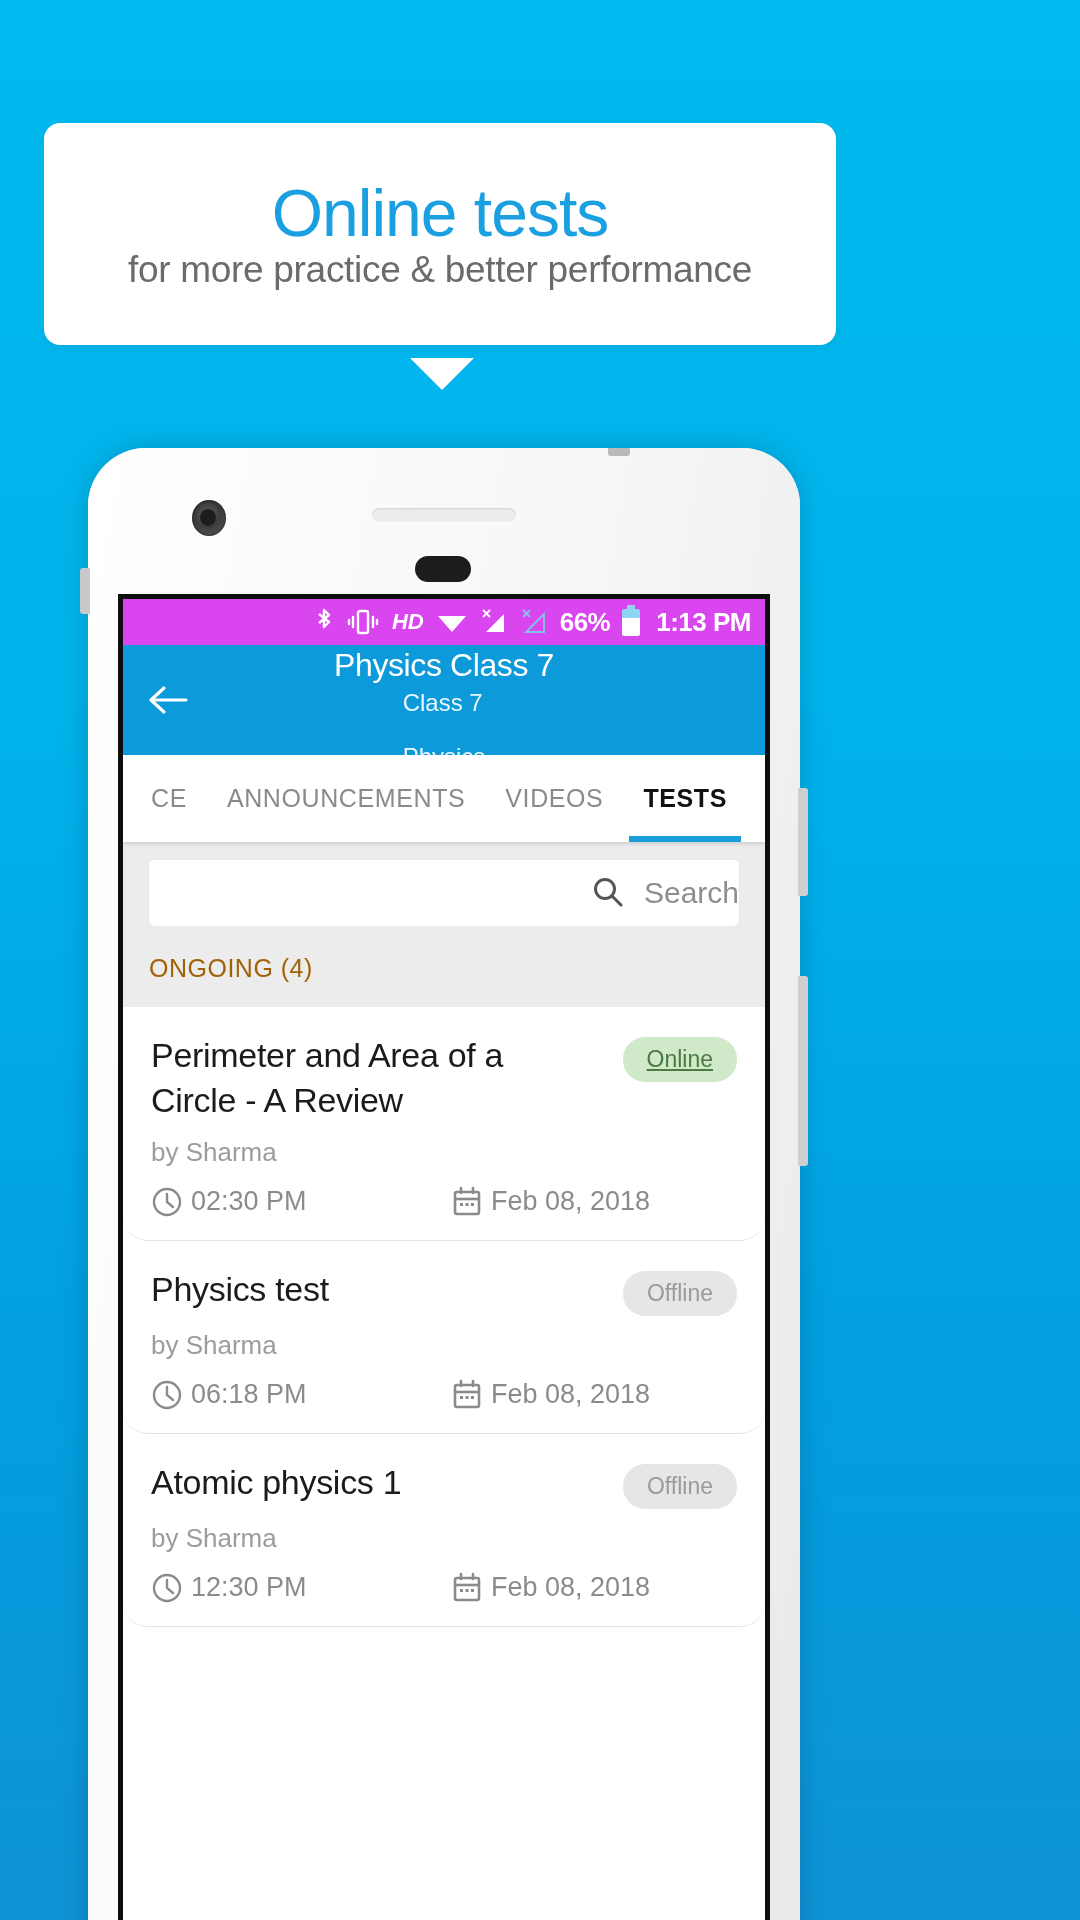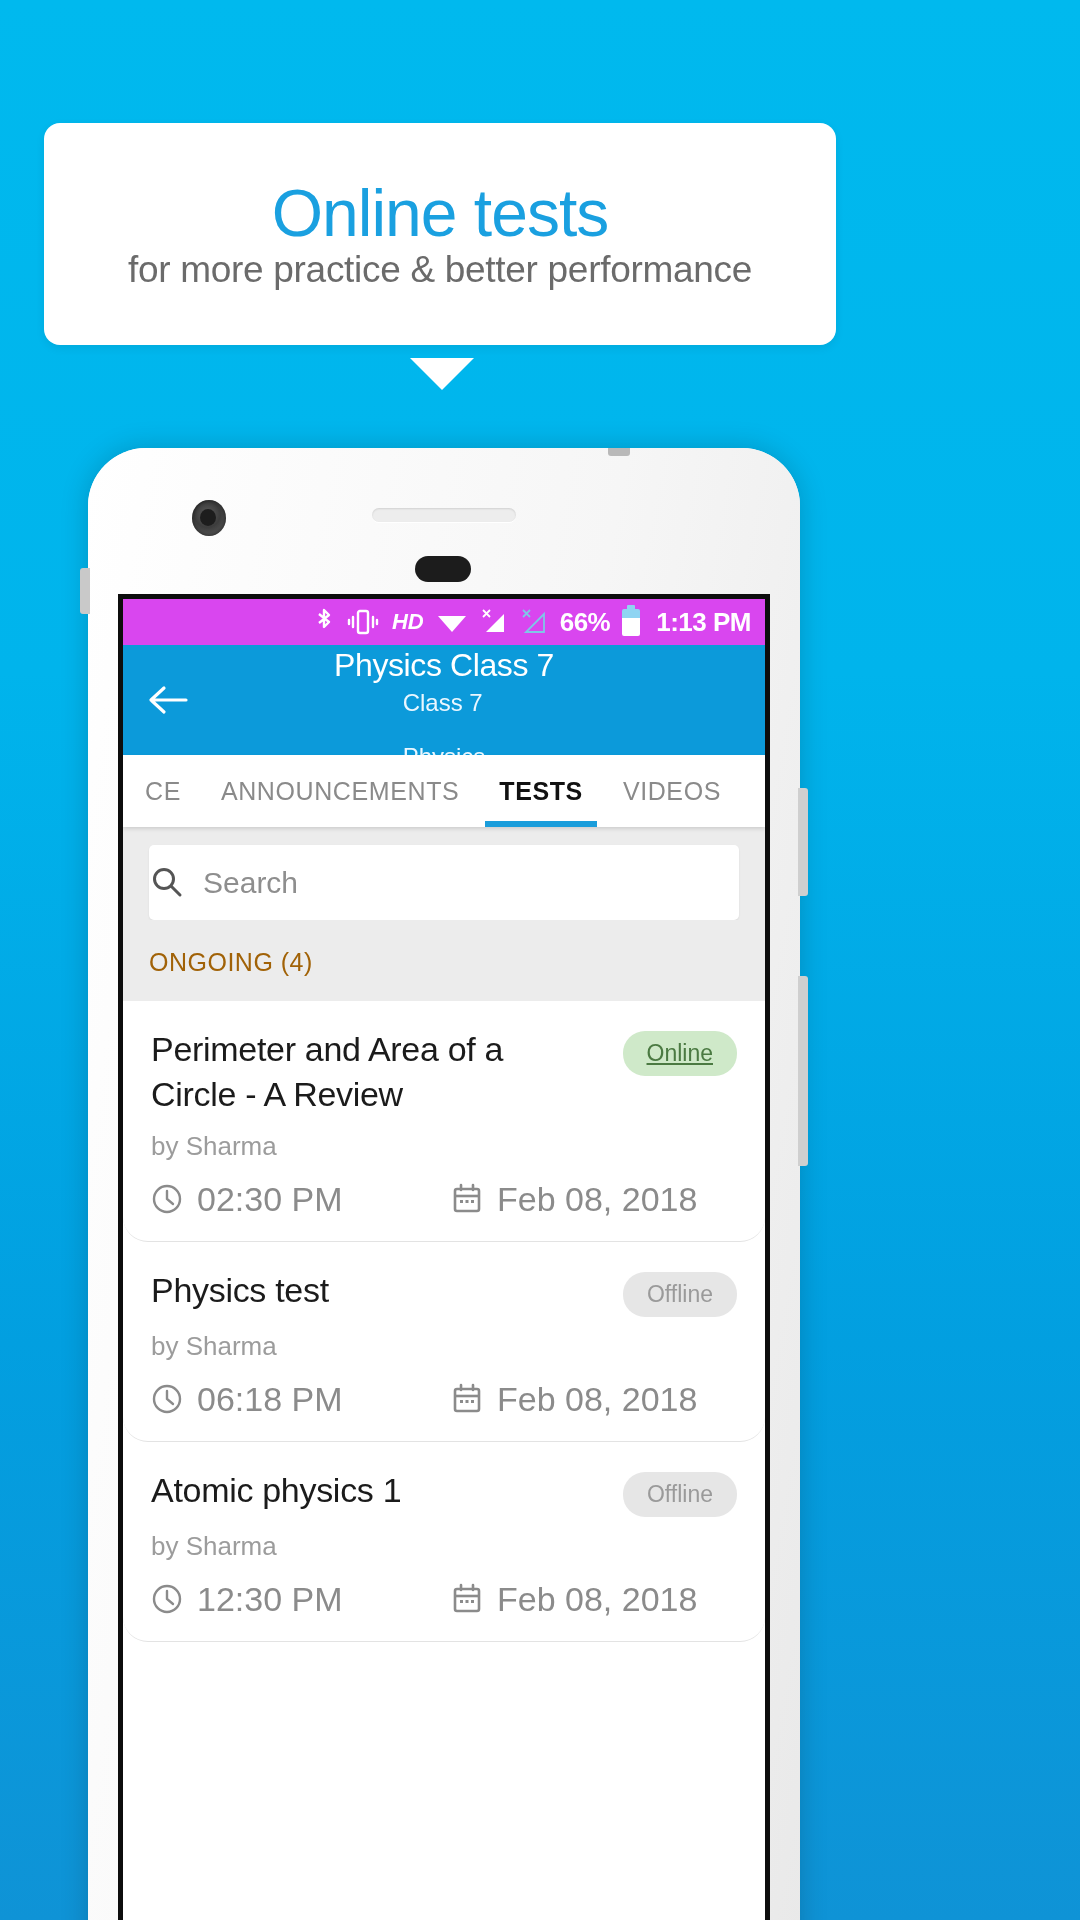--- a/index.html
+++ b/index.html
@@ -118,40 +118,40 @@
     color:#fff; font-size:32px; font-weight:400; letter-spacing:-0.4px; line-height:1.05;
     margin-top:20px;
   }
   #appbar-sub{
     color:#eaf7ff; font-size:24px; font-weight:400; margin-top:7px;
     display:flex; gap:26px;flex-direction:column;
   }
 
   
   #tabs{
-    height:72px; background:#fff; display:flex; align-items:stretch;
+    height:87px; background:#fff; display:flex; align-items:stretch;
     box-shadow:0 2px 4px rgba(0,0,0,.13); position:relative; z-index:3;
-    padding-left:2px;
+    padding-left:8px;
   }
   .tab{
     display:flex; align-items:center; justify-content:center;
     font-size:25px; color:#8a8a8a; letter-spacing:.6px; font-weight:400;
     padding:0 20px; position:relative; cursor:pointer; white-space:nowrap;
   }
   .tab.active{ color:#111; font-weight:700; }
   .tab.active::after{
     content:""; position:absolute; left:6px; right:6px; bottom:0; height:6px;
     background:#1a9ddb;
   }
 
   
   #searchzone{ background:#ececec; padding:18px 26px 0 26px; }
   #searchbox{
-    height:75px; background:#fff; border-radius:5px;
-    display:flex; align-items:center; justify-content:flex-start; gap:18px;
+    height:66px; background:#fff; border-radius:5px;
+    display:flex; align-items:center; justify-content:flex-end; gap:18px;
     box-shadow:0 1px 2px rgba(0,0,0,.08);
   }
   #search-placeholder{ font-size:30px; color:#8e8e8e; }
   #ongoing-head{
     background:#ececec; color:#a16207; font-size:25px; letter-spacing:.5px;
     padding:28px 8px 24px 26px;
   }
 
   
   #list{ background:#fff; }
@@ -166,21 +166,21 @@
     max-width:420px; letter-spacing:-0.3px;
   }
   .badge{
     flex:0 0 auto; font-size:23px; border-radius:22px;
     padding:9px 24px; margin-top:4px; white-space:nowrap;
   }
   .badge.online{ background:#cfe9c9; color:#4b7a42;text-decoration:underline; }
   .badge.offline{ background:#e6e6e6; color:#9a9a9a; }
   .card-author{ font-size:26px; color:#9c9c9c; margin-top:14px; }
   .card-meta{ display:flex; align-items:center; margin-top:18px; }
-  .meta-item{ display:flex; align-items:center; gap:14px; font-size:34px; color:#8b8b8b; }
+  .meta-item{ display:flex; align-items:center; gap:8px; font-size:27px; color:#8b8b8b; }
   .meta-time{ width:300px; }
   svg{ display:block; }
 </style>
 </head>
 <body>
 
 <div id="bubble">
   <div id="bubble-title">Online tests</div>
   <div id="bubble-sub">for more practice &amp; better performance</div>
 </div>
@@ -244,22 +244,22 @@
       <div id="appbar-title">Physics Class 7</div>
       <div id="appbar-sub">
         <span>Class 7</span>
         <span>Physics</span>
       </div>
     </div>
 
     <div id="tabs">
       <div class="tab">CE</div>
       <div class="tab">ANNOUNCEMENTS</div>
+      <div class="tab">VIDEOS</div>
       <div class="tab active">TESTS</div>
-      <div class="tab">VIDEOS</div>
     </div>
 
     <div id="searchzone">
       <div id="searchbox">
         <span>
           <svg width="36" height="36" viewBox="0 0 36 36">
             <circle cx="15" cy="14" r="9.5" fill="none" stroke="#555" stroke-width="3"></circle>
             <path d="M22 21 L31 30" stroke="#555" stroke-width="3" stroke-linecap="round"></path>
           </svg>
         </span>

